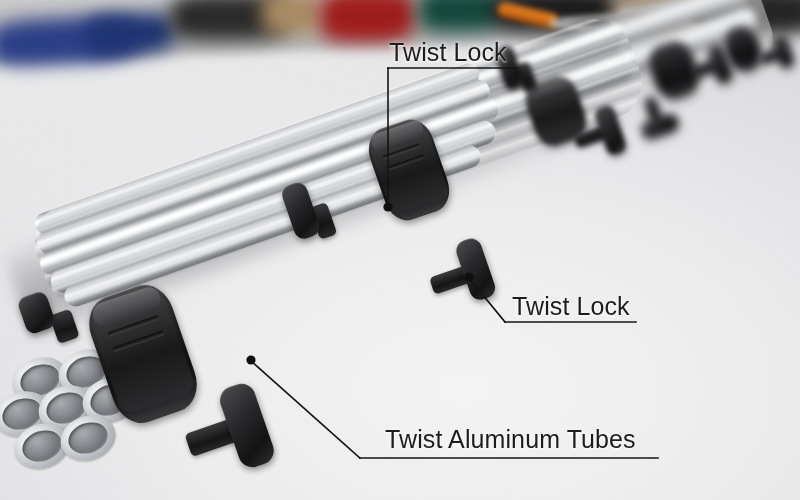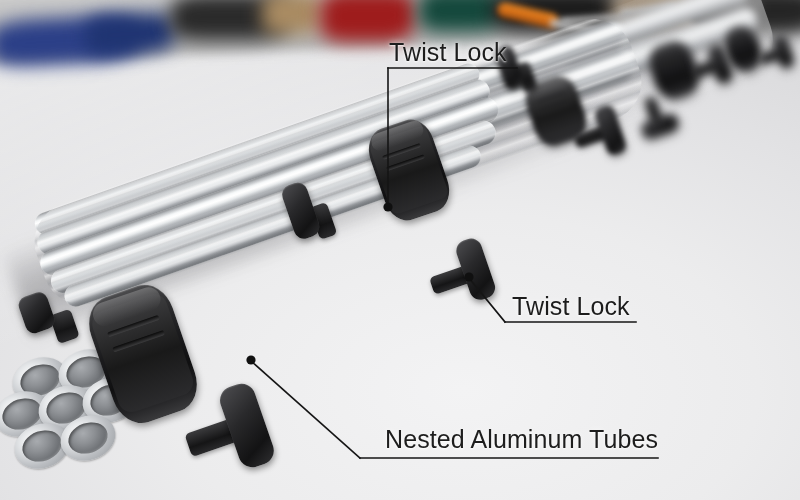--- a/index.html
+++ b/index.html
@@ -364,15 +364,15 @@
       <line x1="360" y1="458" x2="658" y2="458"></line>
       <line x1="251" y1="361" x2="360" y2="458"></line>
       <circle cx="251" cy="360" r="4.6"></circle>
     </g>
   </svg>
 
   <div class="callout-label" style="left:389px;top:38px;font-size:25px;">Twist Lock</div>
 
   <div class="callout-label" style="left:512px;top:292px;font-size:25px;">Twist Lock</div>
 
-  <div class="callout-label" style="left:385px;top:425px;font-size:25px;">Nested Aluminum Tubes</div>
+  <div class="callout-label" style="left:385px;top:425px;font-size:25px;">Twist Aluminum Tubes</div>
 
 </div>
 
 </body></html>

